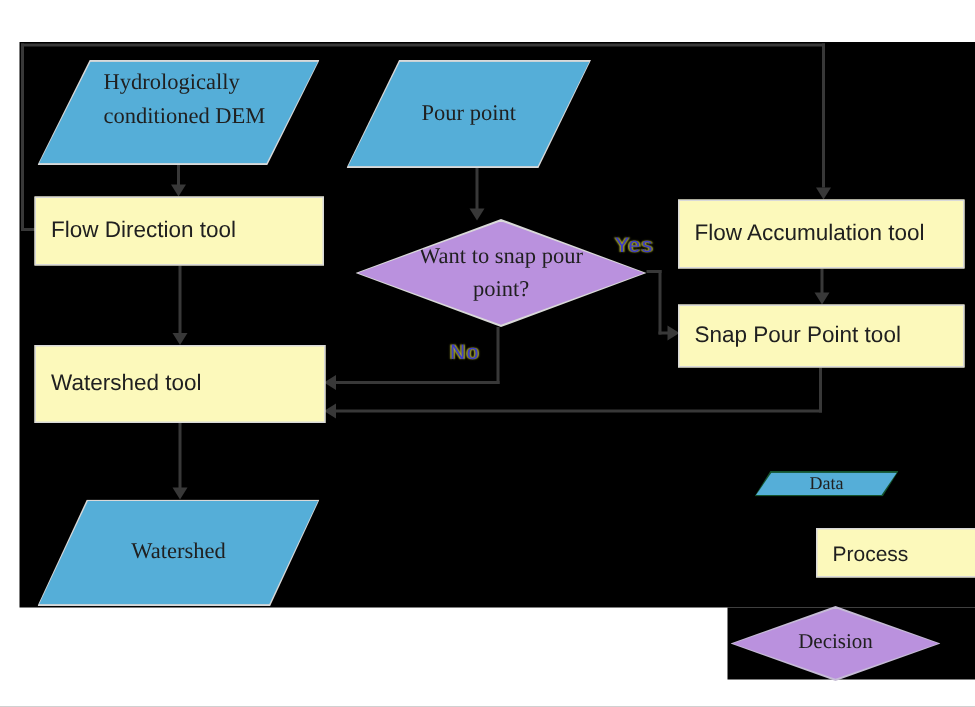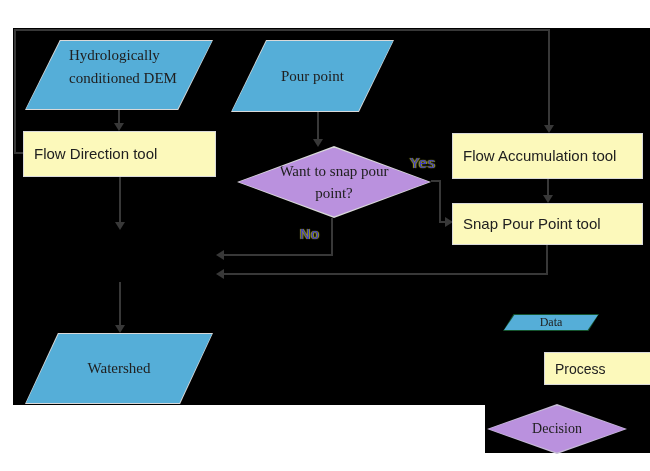--- a/index.html
+++ b/index.html
@@ -170,20 +170,23 @@
   <div id="n-flowacc" class="node rect">
     <span class="label">Flow Accumulation tool</span>
   </div>
 
   <div id="n-decision" class="diamond-outer">
     <div class="diamond-inner">
       <span class="label">Want to snap pour point?</span>
     </div>
   </div>
 
+  <div id="n-wtool" class="node rect">
+    <span class="label">Watershed tool</span>
+  </div>
 
   <div id="n-wshed" class="pgram">
     <div class="pgram-inner">
       <span class="label">Watershed</span>
     </div>
   </div>
 
   <span id="lbl-yes" class="edge-label">Yes</span>
   <span id="lbl-no" class="edge-label">No</span>
 

